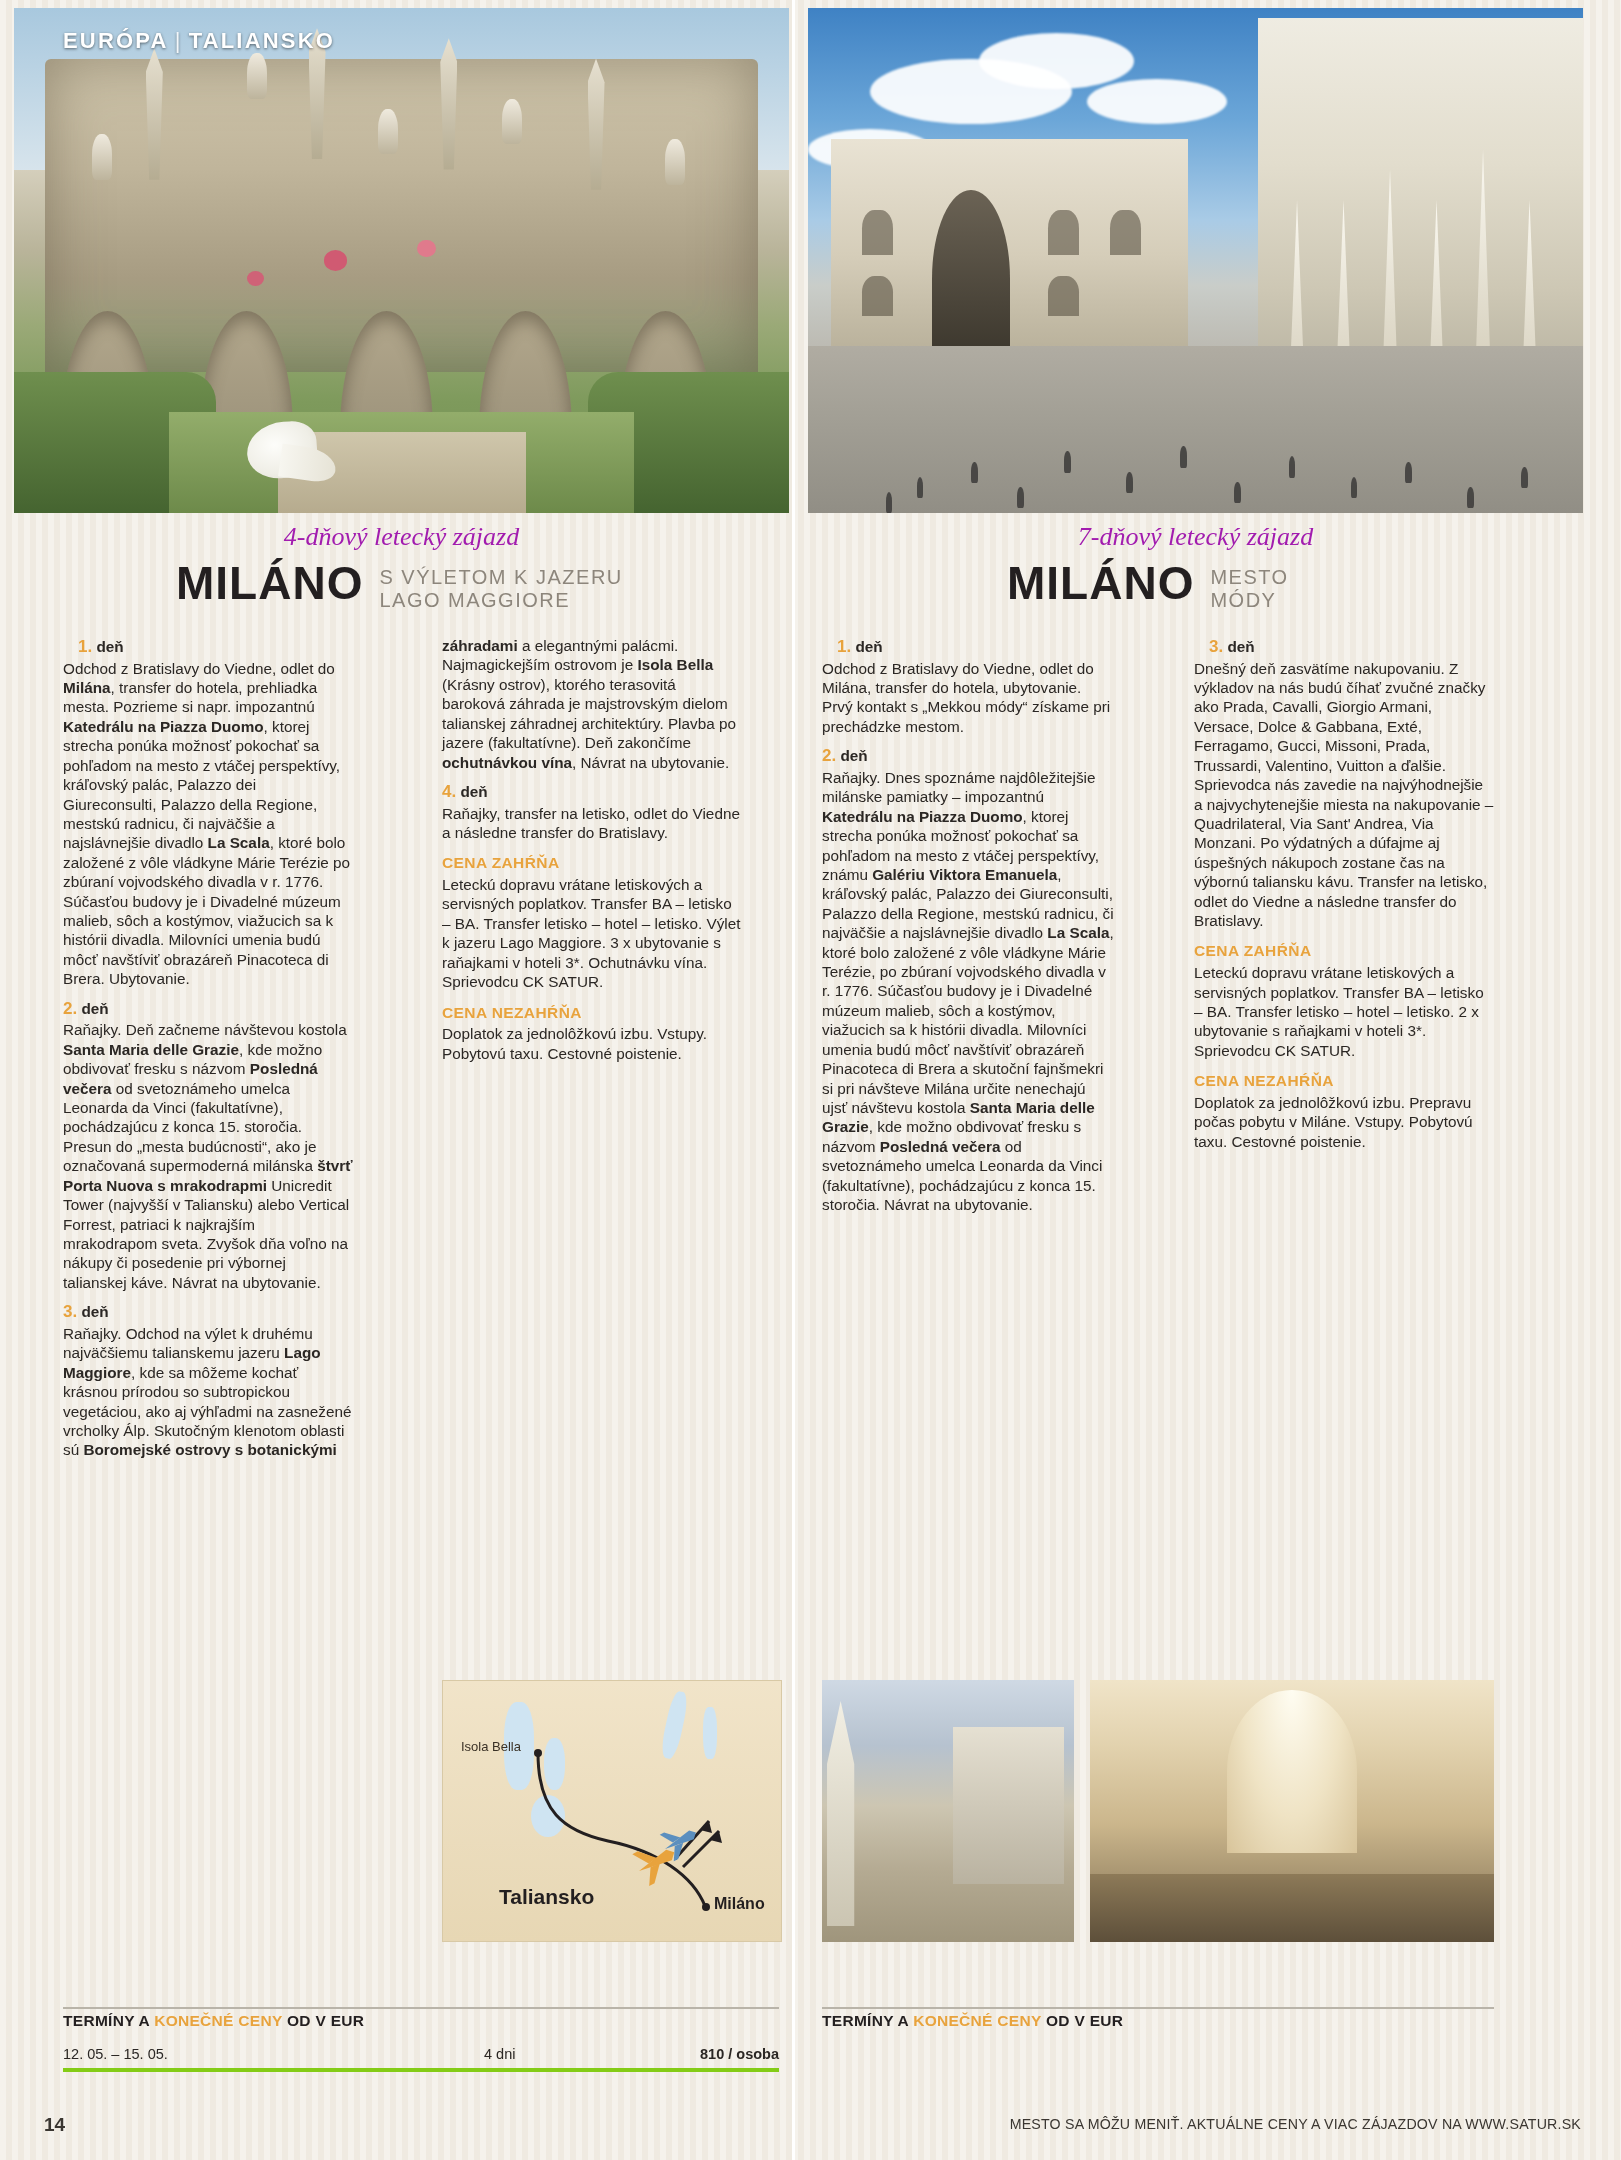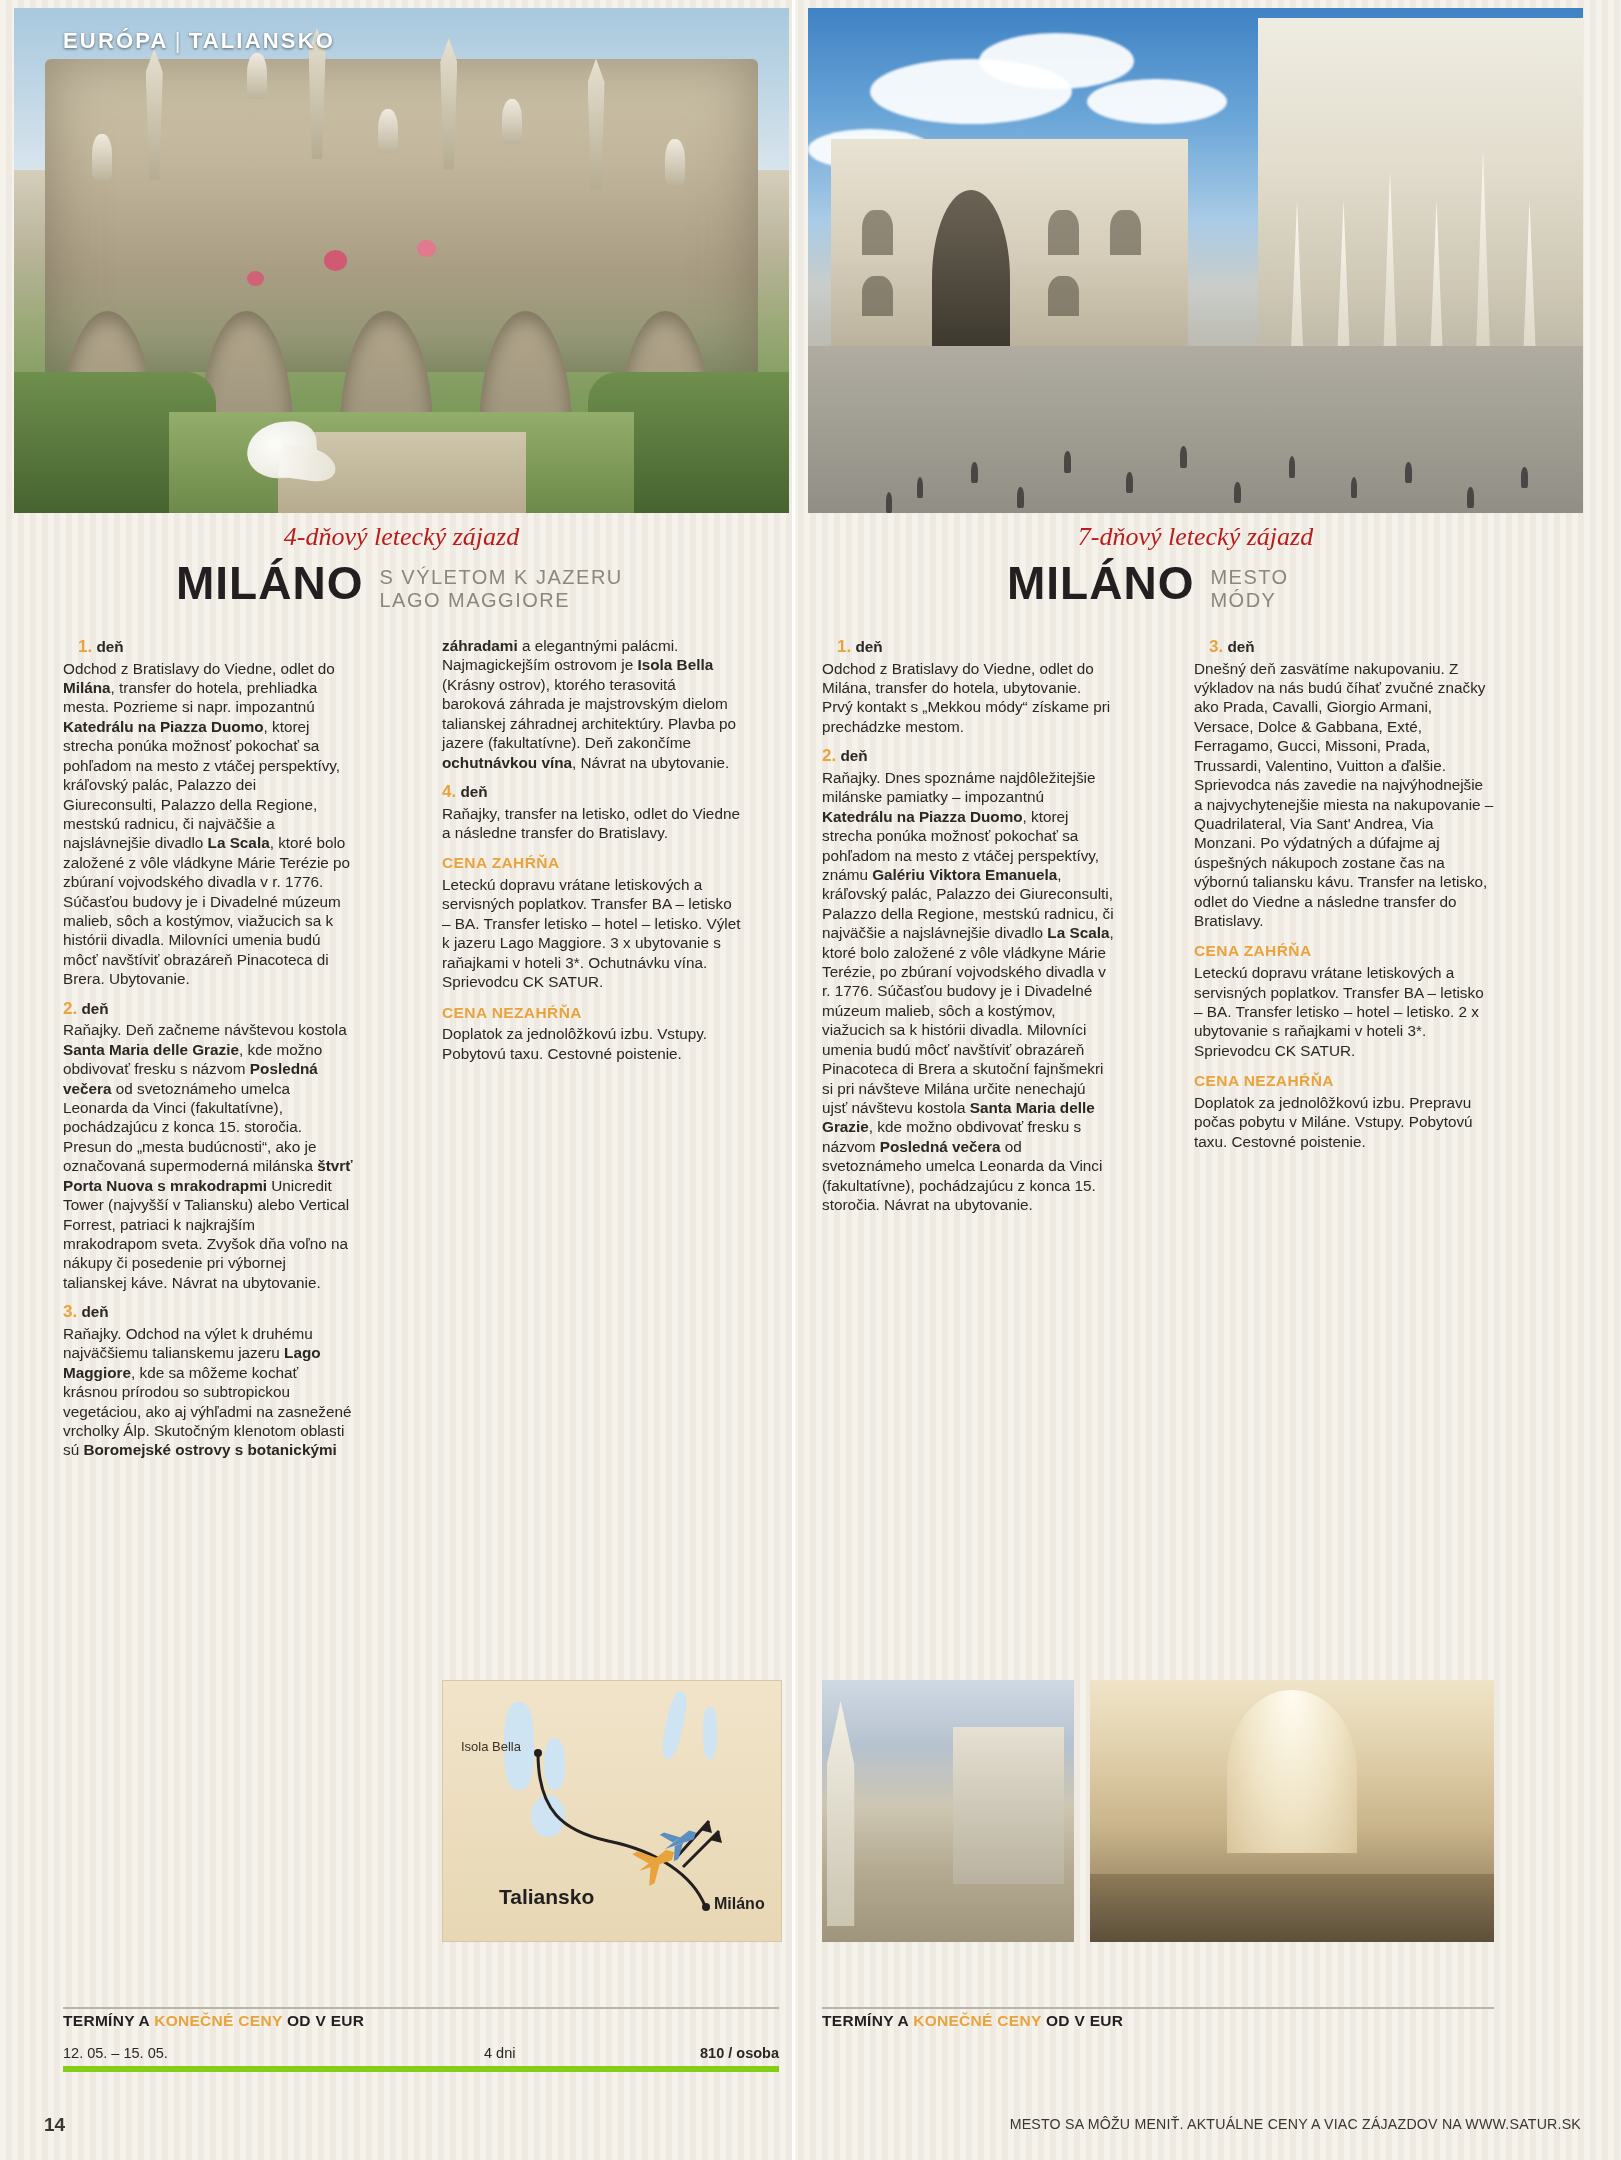--- a/index.html
+++ b/index.html
@@ -173,21 +173,21 @@
   .kicker {
     position:absolute; top:28px; left:55px;
     color:#fff; font-size:22px; font-weight:bold; letter-spacing:2.2px;
     text-shadow:0 1px 3px rgba(0,0,0,.55);
   }
   .kicker .sep { font-weight:normal; opacity:.85; margin:0 6px; }
 
   .tour-sub {
     position:absolute; width:100%; text-align:center;
     font-family:"Liberation Serif", serif;
-    font-style:italic; font-size:26px; color:#b91c1c;
+    font-style:italic; font-size:26px; color:#a21caf;
   }
   .title-wrap {
     position:absolute; display:flex; align-items:flex-start; gap:16px;
   }
   .title-main {
     font-size:46px; font-weight:bold; letter-spacing:1px; color:#231f20; line-height:1;
   }
   .title-side {
     font-size:20px; color:#8d867c; letter-spacing:1.5px; line-height:1.15; padding-top:6px;
   }
@@ -215,21 +215,21 @@
   
   .terms {
     position:absolute;
     font-size:15.5px; font-weight:bold; letter-spacing:.3px;
   }
   .terms .o { color:#e8a33d; }
   .terms-rule { position:absolute; height:2px; background:#b9b4a9; }
   .terms-row {
     position:absolute; display:flex; align-items:center;
     font-size:14.5px; color:#2b2724;
-    border-bottom:6px solid #84cc16;
+    border-bottom:4px solid #84cc16;
   }
   .terms-row .c1 { width:46%; }
   .terms-row .c2 { width:30%; text-align:center; }
   .terms-row .c3 { width:24%; text-align:right; font-weight:bold; }
 
   .pagenum {
     position:absolute; left:44px; bottom:24px;
     font-size:19px; font-weight:bold; color:#3a3631;
   }
   .footer-note {

